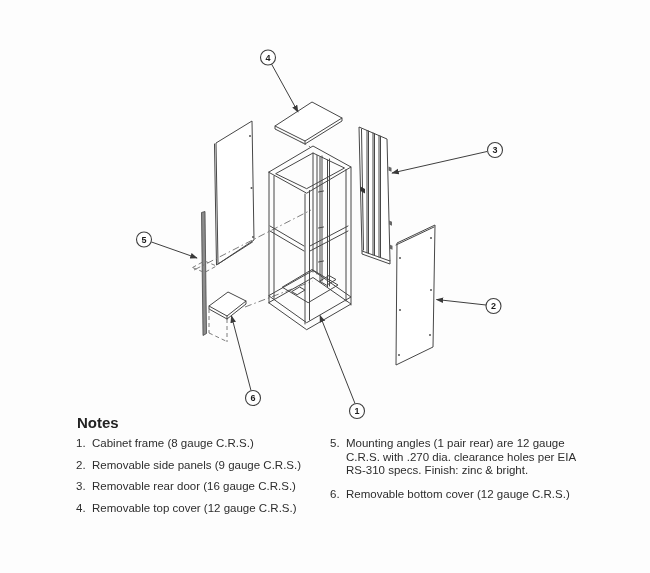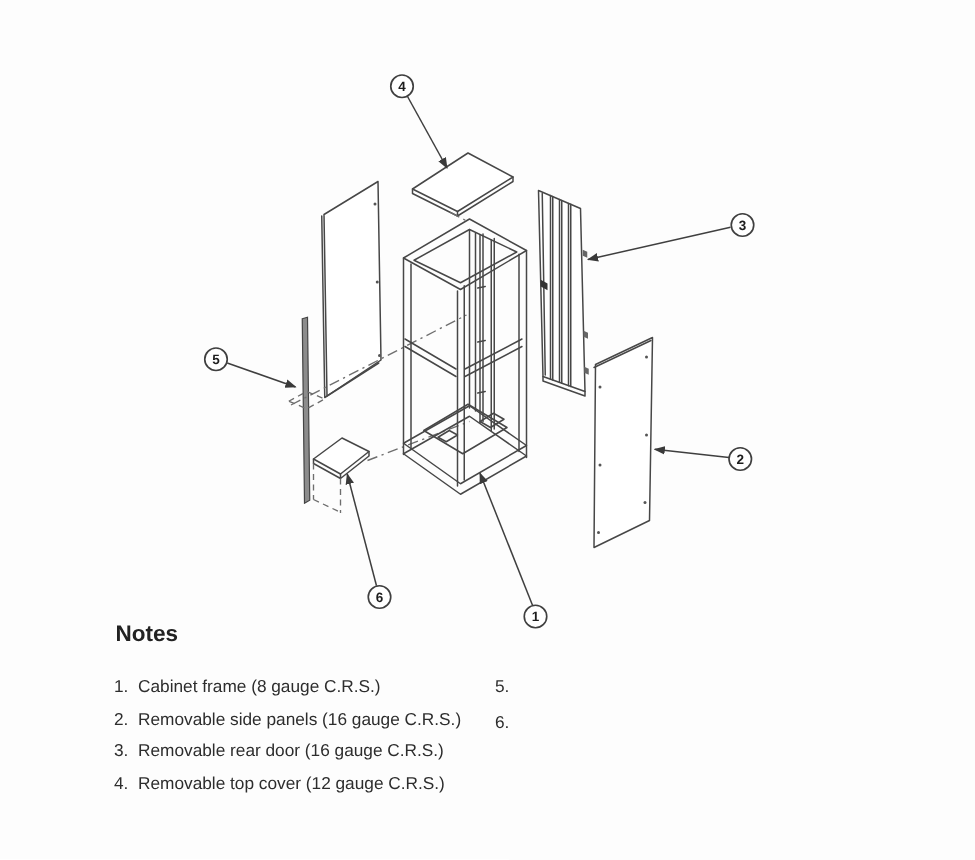--- a/index.html
+++ b/index.html
@@ -16,21 +16,21 @@
   .dashed {stroke:#6e6e6e;stroke-width:.9;fill:none;stroke-dasharray:4 3;}
   .lead  {stroke:#3f3f3f;stroke-width:1;fill:none;}
   .balloon{fill:#fff;stroke:#3f3f3f;stroke-width:1.1;}
   .bnum  {font:bold 9px "Liberation Sans",sans-serif;fill:#1d1d1d;text-anchor:middle;}
   .dot   {fill:#555;stroke:none;}
   .mark  {fill:#333;stroke:none;}
   .tab   {fill:#666;stroke:none;}
 
   
   .notes{position:absolute;left:76px;top:414px;width:566px;color:#2d2d2d;}
-  .notes h2{margin:0 0 21px 1px;font-size:15px;font-weight:bold;color:#222;}
+  .notes h2{margin:0 0 6px 1px;font-size:15px;font-weight:bold;color:#222;}
   .cols{display:flex;align-items:flex-start;}
   .col-left{width:253px;}
   .col-right{width:308px;margin-left:1px;}
   .note-item{display:flex;font-size:11.5px;line-height:13.5px;margin-bottom:8px;}
   .col-right .note-item{margin-bottom:10px;}
   .note-item .num{flex:none;width:16px;}
   .note-item .txt{flex:1;max-width:245px;}
   .col-left .note-item .txt{max-width:235px;}
 </style>
 </head>
@@ -153,35 +153,37 @@
   <div class="notes">
     <h2>Notes</h2>
     <div class="cols">
       <div class="col-left">
         <div class="note-item">
           <span class="num">1.</span>
           <span class="txt">Cabinet frame (8 gauge C.R.S.)</span>
         </div>
         <div class="note-item">
           <span class="num">2.</span>
-          <span class="txt">Removable side panels (16 gauge C.R.S.)</span>
+          <span class="txt">Removable side panels (9 gauge C.R.S.)</span>
         </div>
         <div class="note-item">
           <span class="num">3.</span>
           <span class="txt">Removable rear door (16 gauge C.R.S.)</span>
         </div>
         <div class="note-item">
           <span class="num">4.</span>
           <span class="txt">Removable top cover (12 gauge C.R.S.)</span>
         </div>
       </div>
       <div class="col-right">
         <div class="note-item">
           <span class="num">5.</span>
+          <span class="txt">Mounting angles (1 pair rear) are 12 gauge C.R.S. with .270 dia. clearance holes per EIA RS-310 specs. Finish: zinc &amp; bright.</span>
         </div>
         <div class="note-item">
           <span class="num">6.</span>
+          <span class="txt">Removable bottom cover (12 gauge C.R.S.)</span>
         </div>
       </div>
     </div>
   </div>
 
 </div>
 
 </body></html>

